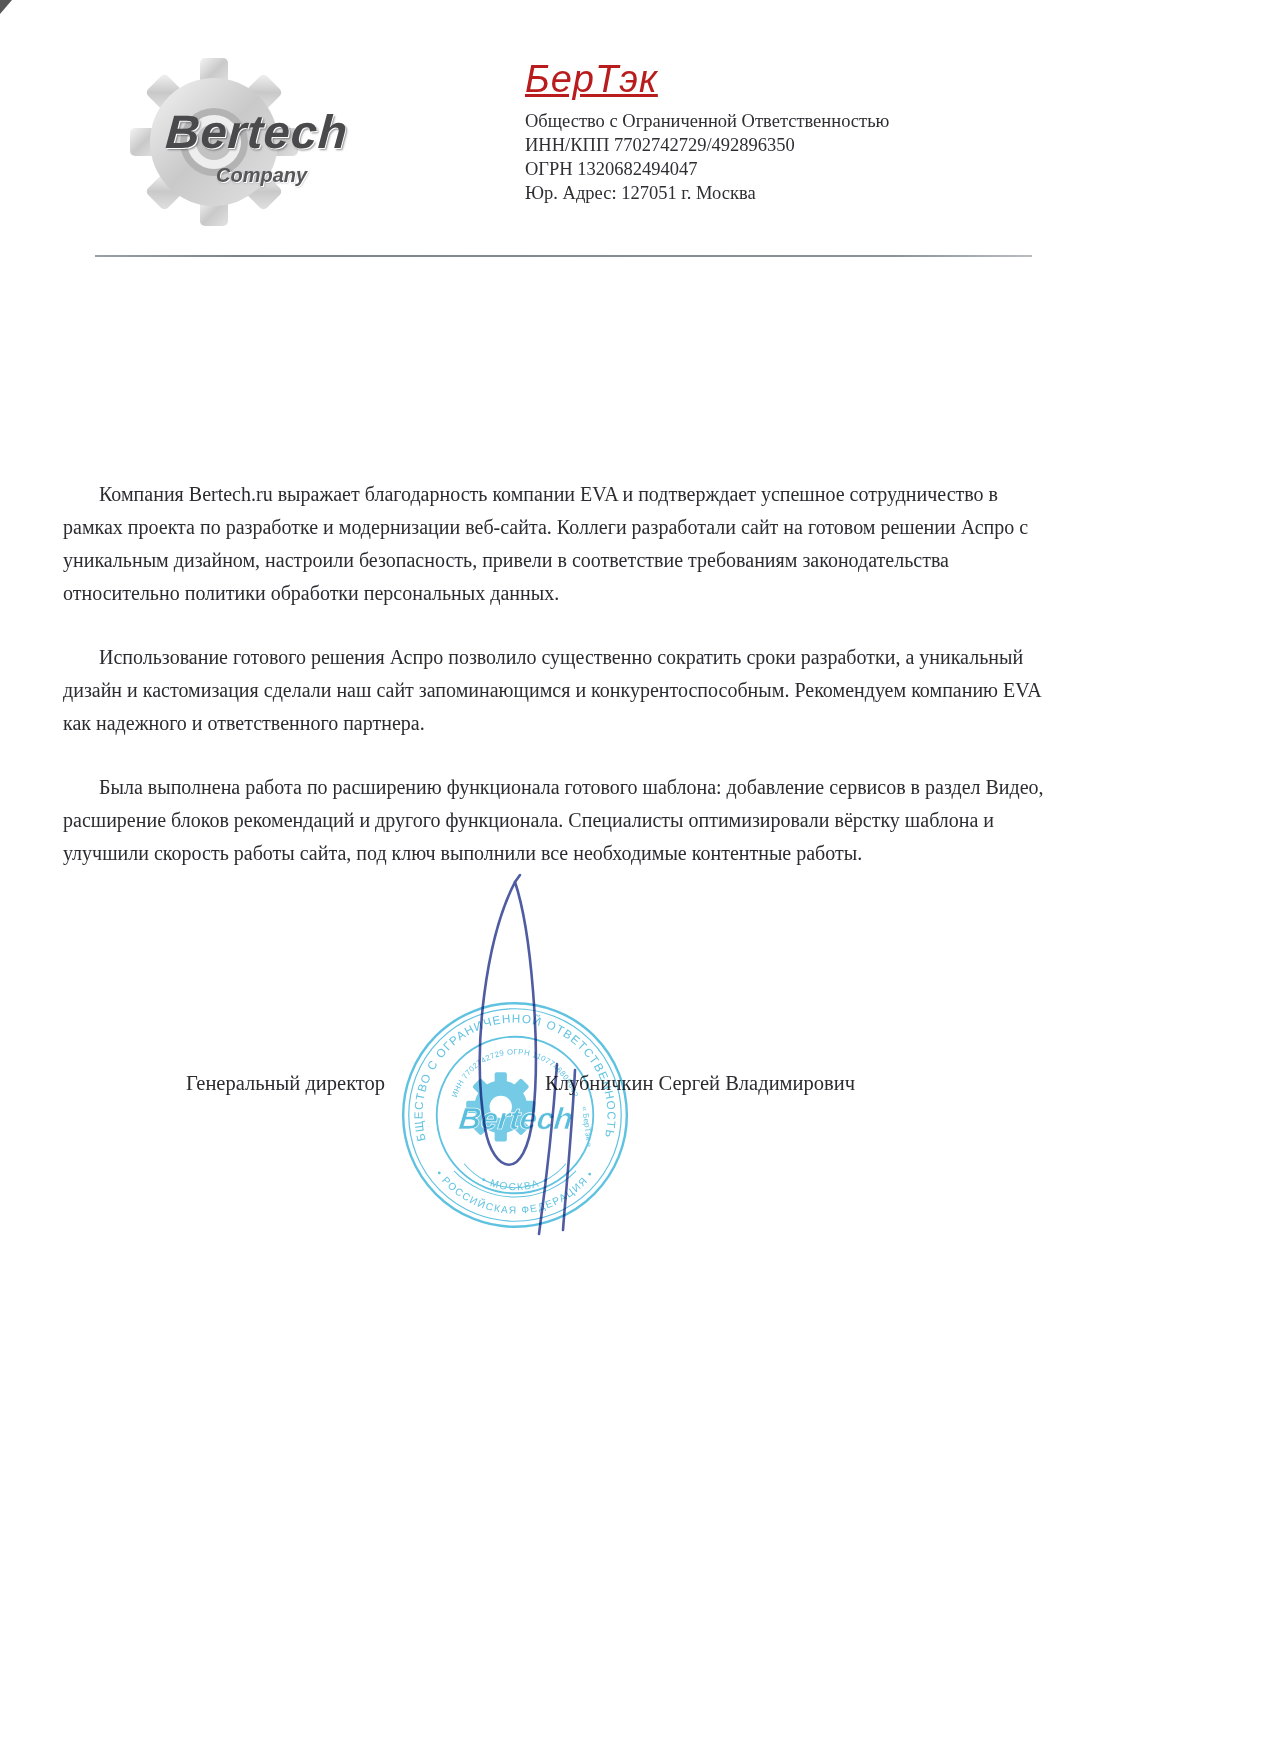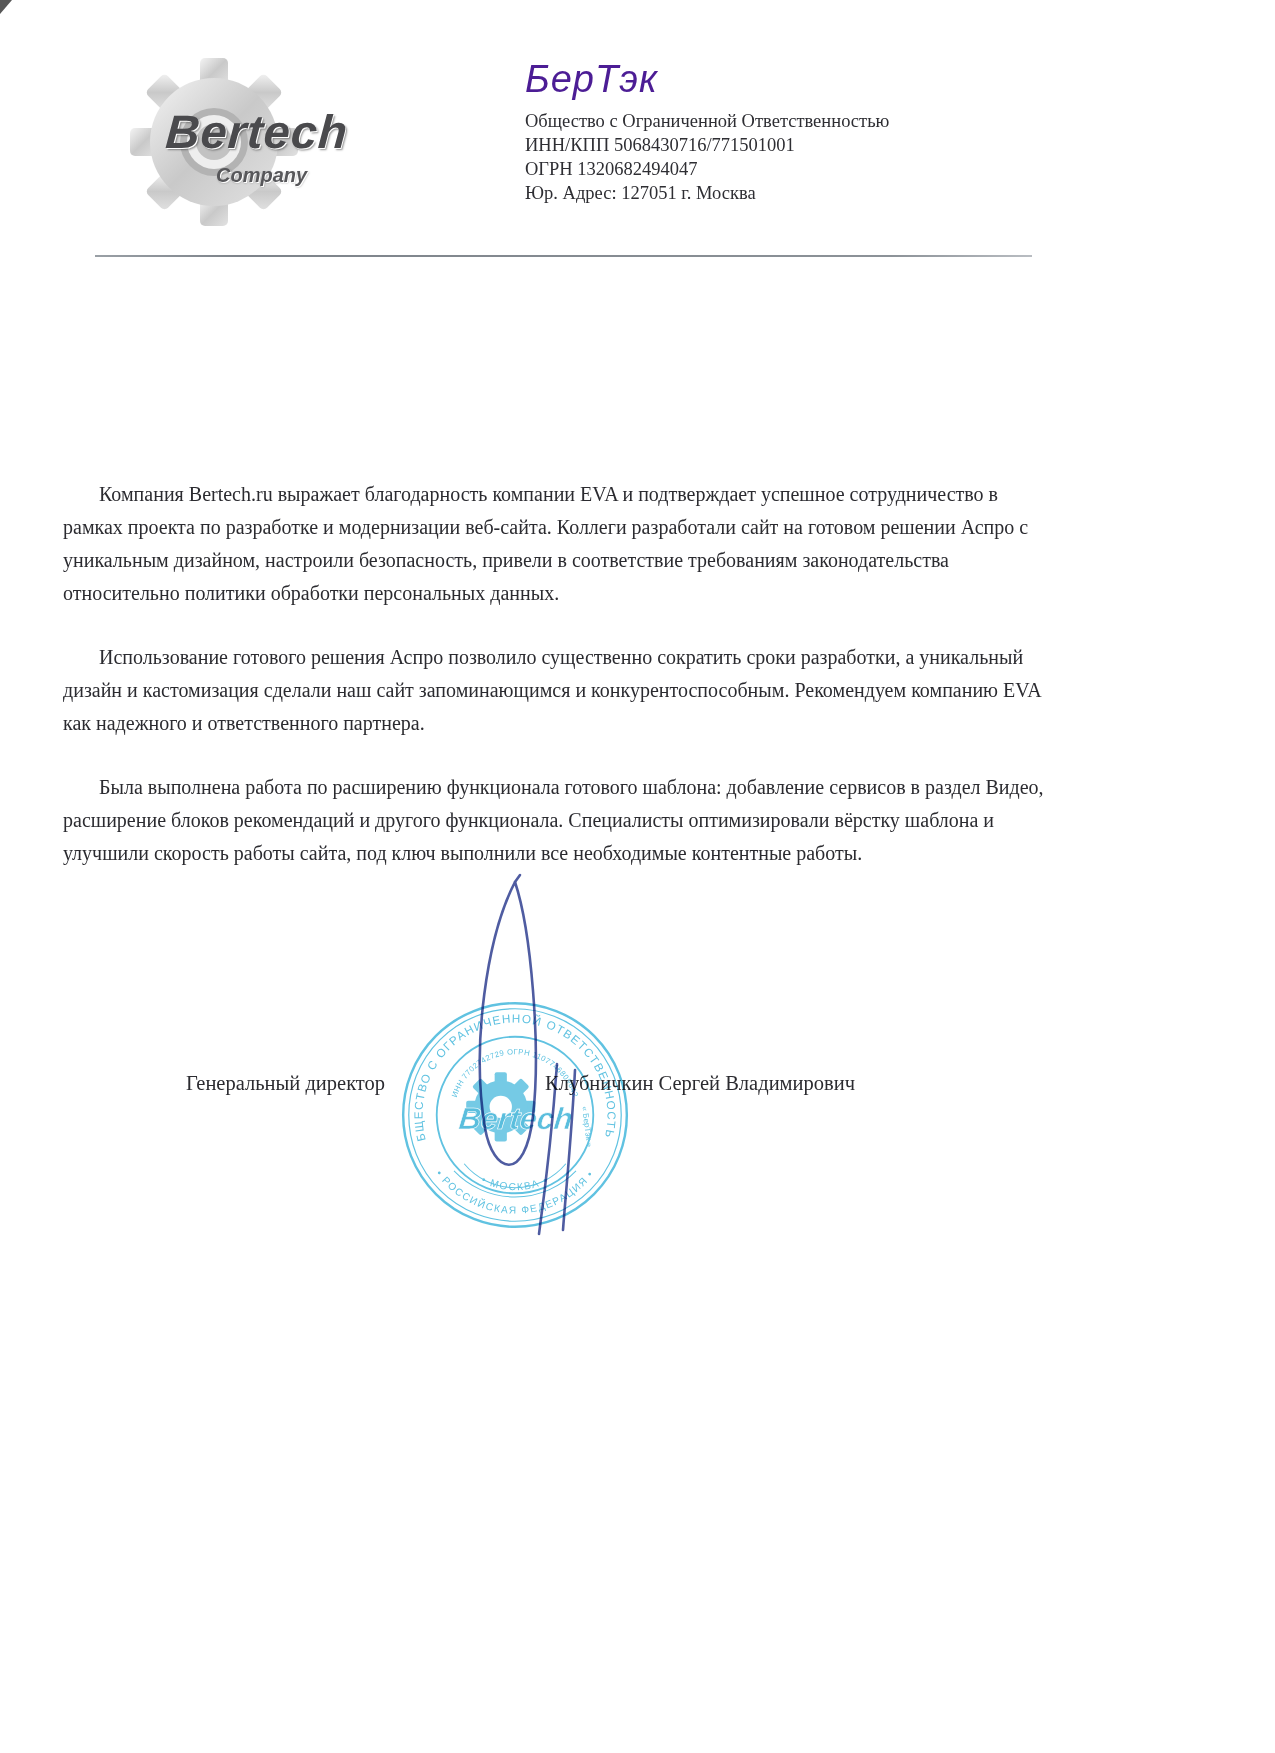--- a/index.html
+++ b/index.html
@@ -16,21 +16,21 @@
   .logo-gear{position:absolute;left:10px;top:4px;}
   .logo-brand{position:absolute;left:48px;top:52px;font-family:"Liberation Sans",sans-serif;
     font-weight:bold;font-style:italic;font-size:47px;letter-spacing:1px;color:#4a4a4d;
     text-shadow:1px 1px 0 #ffffff,2px 2px 2px rgba(60,60,60,.55);transform:skewX(-4deg);}
   .logo-sub{position:absolute;left:98px;top:112px;font-family:"Liberation Sans",sans-serif;
     font-weight:bold;font-style:italic;font-size:20px;color:#57575a;
     text-shadow:1px 1px 0 #fff,1px 1px 2px rgba(60,60,60,.5);}
 
   .company-block{position:absolute;left:525px;top:58px;width:520px;}
   .company-name{font-family:"Liberation Sans",sans-serif;font-style:italic;
-    font-size:38px;color:#4c1d95;letter-spacing:1px;margin-bottom:8px;}
+    font-size:38px;color:#b91c1c;letter-spacing:1px;margin-bottom:8px;text-decoration:underline;}
   .company-line{font-size:18.5px;line-height:24px;color:#2e2e33;}
 
   .rule{position:absolute;left:95px;top:255px;width:937px;height:2px;
     background:linear-gradient(to right,#9aa0a6,#7d838a 15%,#8c9298 85%,#b9bdc2);}
 
   
   .letter-body{position:absolute;left:63px;top:478px;width:987px;}
   .letter-body p{margin:0 0 31px 0;font-size:20px;line-height:33px;
     text-indent:36px;color:#2b2b30;text-align:left;}
 
@@ -78,21 +78,21 @@
       <circle cx="86" cy="86" r="27" fill="#eeeeee"></circle>
       <circle cx="86" cy="86" r="18" fill="#c2c2c2"></circle>
     </svg>
     <div class="logo-brand">Bertech</div>
     <div class="logo-sub">Company</div>
   </div>
 
   <div class="company-block">
     <div class="company-name">БерТэк</div>
     <div class="company-line">Общество с Ограниченной Ответственностью</div>
-    <div class="company-line">ИНН/КПП 5068430716/771501001</div>
+    <div class="company-line">ИНН/КПП 7702742729/492896350</div>
     <div class="company-line">ОГРН 1320682494047</div>
     <div class="company-line">Юр. Адрес: 127051 г. Москва</div>
   </div>
 
   <div class="rule"></div>
 
   <main class="letter-body">
     <p>Компания Bertech.ru выражает благодарность компании EVA и подтверждает успешное сотрудничество в рамках проекта по разработке и модернизации веб-сайта. Коллеги разработали сайт на готовом решении Аспро с уникальным дизайном, настроили безопасность, привели в соответствие требованиям законодательства относительно политики обработки персональных данных.</p>
     <p>Использование готового решения Аспро позволило существенно сократить сроки разработки, а уникальный дизайн и кастомизация сделали наш сайт запоминающимся и конкурентоспособным. Рекомендуем компанию EVA как надежного и ответственного партнера.</p>
     <p>Была выполнена работа по расширению функционала готового шаблона: добавление сервисов в раздел Видео, расширение блоков рекомендаций и другого функционала. Специалисты оптимизировали вёрстку шаблона и улучшили скорость работы сайта, под ключ выполнили все необходимые контентные работы.</p>

